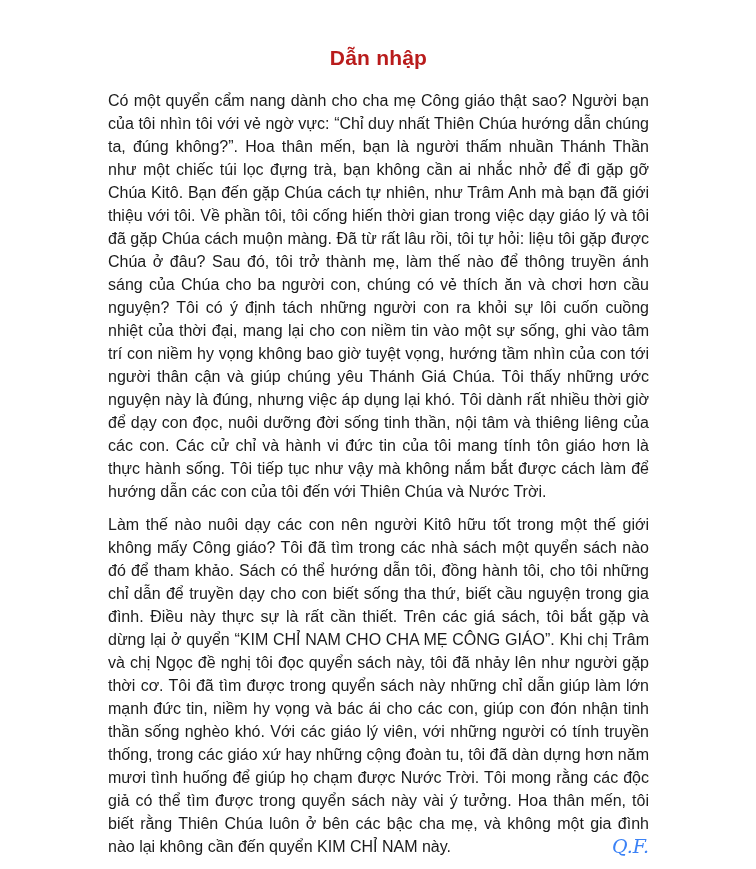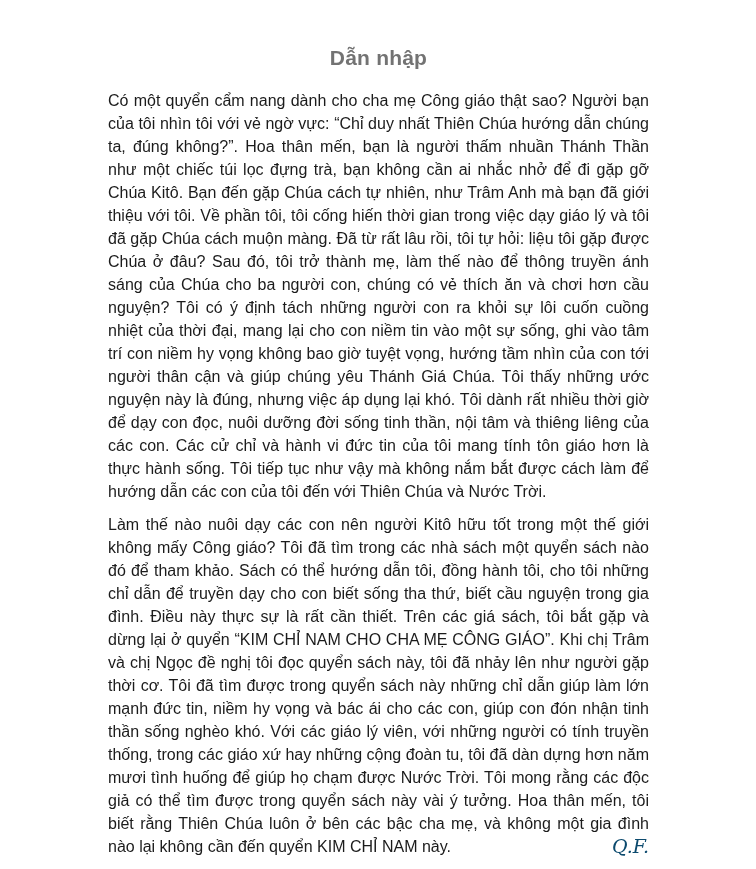--- a/index.html
+++ b/index.html
@@ -15,38 +15,38 @@
     box-sizing: border-box;
     padding: 46px 107px 0 108px;
     font-family: "Liberation Sans", "DejaVu Sans", sans-serif;
     overflow: hidden;
   }
   .chapter-title {
     margin: 0 0 19px 0;
     text-align: center;
     font-size: 21px;
     font-weight: 700;
-    color: #737373;
+    color: #b91c1c;
     letter-spacing: 0.2px;
   }
   .body-copy p {
     margin: 0 0 10px 0;
     text-align: justify;
     font-size: 16px;
     line-height: 23px;
     color: #1b1b1b;
   }
   .signature {
     float: right;
     margin-left: 10px;
     font-family: "DejaVu Serif", "Liberation Serif", serif;
     font-style: italic;
     font-size: 19px;
     line-height: 23px;
-    color: #0c4a6e;
+    color: #3b82f6;
   }
 </style>
 </head>
 <body>
 
 <div class="page">
 
   <h1 class="chapter-title">Dẫn nhập</h1>
 
   <div class="body-copy">

